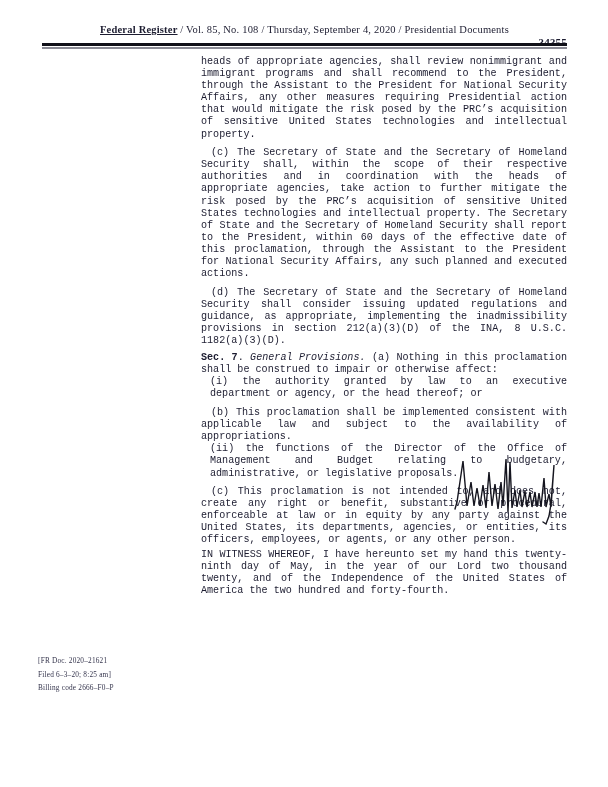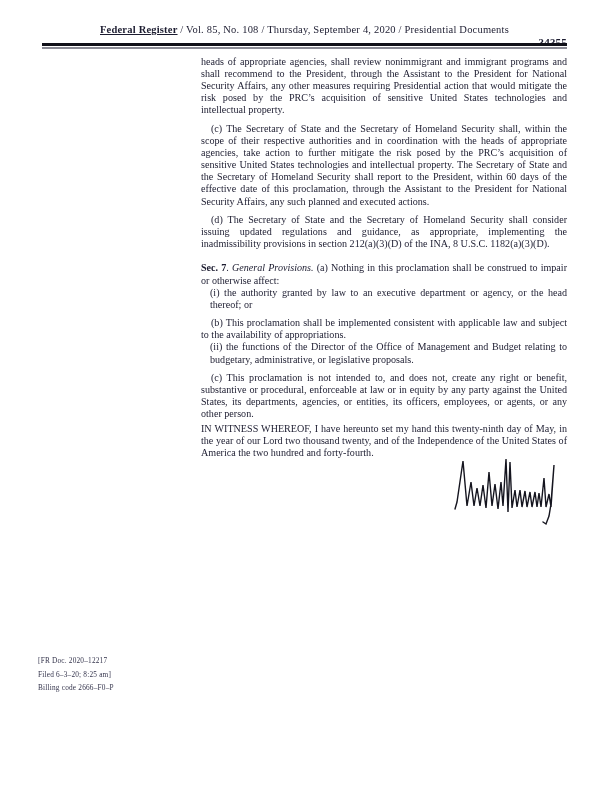--- a/index.html
+++ b/index.html
@@ -53,24 +53,24 @@
   
   .body-col {
     position: absolute;
     left: 201px;
     top: 51px;
     width: 366px;
     font-size: 10.1px;
     line-height: 12.1px;
     text-align: justify;
   }
-  .para { margin: 6.5px 0 0 0; }
+  .para { margin: 6.5px 0 0 0; font-family: Liberation Mono, monospace; }
   .para.cont { margin-top: 5px; text-indent: 0; }
   .para.ind { text-indent: 10px; }
-  .para.sec7 { margin-top: 12px; text-indent: 0; }
+  .para.sec7 { margin-top: 5px; text-indent: 0; }
   .para.sub { margin-top: 0; margin-left: 9px; text-indent: 0; }
   .para.flush { margin-top: 2px; text-indent: 0; }
   
   .signature {
     position: absolute;
     left: 438px;
     top: 452px;
     width: 140px;
     height: 90px;
   }
@@ -111,16 +111,16 @@
   <p class="para flush">IN WITNESS WHEREOF, I have hereunto set my hand this twenty-ninth day of May, in the year of our Lord two thousand twenty, and of the Independence of the United States of America the two hundred and forty-fourth.</p>
 </div>
 
 <div class="signature">
   <svg viewBox="0 0 140 90" xmlns="http://www.w3.org/2000/svg">
     <polyline fill="none" stroke="#15151f" stroke-width="1.4" stroke-linejoin="miter" stroke-linecap="round" points="17,57 19,50 25,9 29,54 33,30 36,54 39,36 42,54 45,33 48,56 51,20 54,54 57,32 60,57 63,30 65,54 68,7 70,60 72,10 74,56 77,38 79,55 82,38 84,55 87,39 89,55 92,40 94,55 97,40 99,55 101,41 103,55 106,26 108,55 111,42 113,55 116,13 114,38 113,52 111,64 108,72 105,70"></polyline>
   </svg>
 </div>
 
 <div class="footer">
-  <div>[FR Doc. 2020–12217</div>
+  <div>[FR Doc. 2020–21621</div>
   <div>Filed 6–3–20; 8:25 am]</div>
   <div>Billing code 2666–F0–P</div>
 </div>
 
 </body></html>

